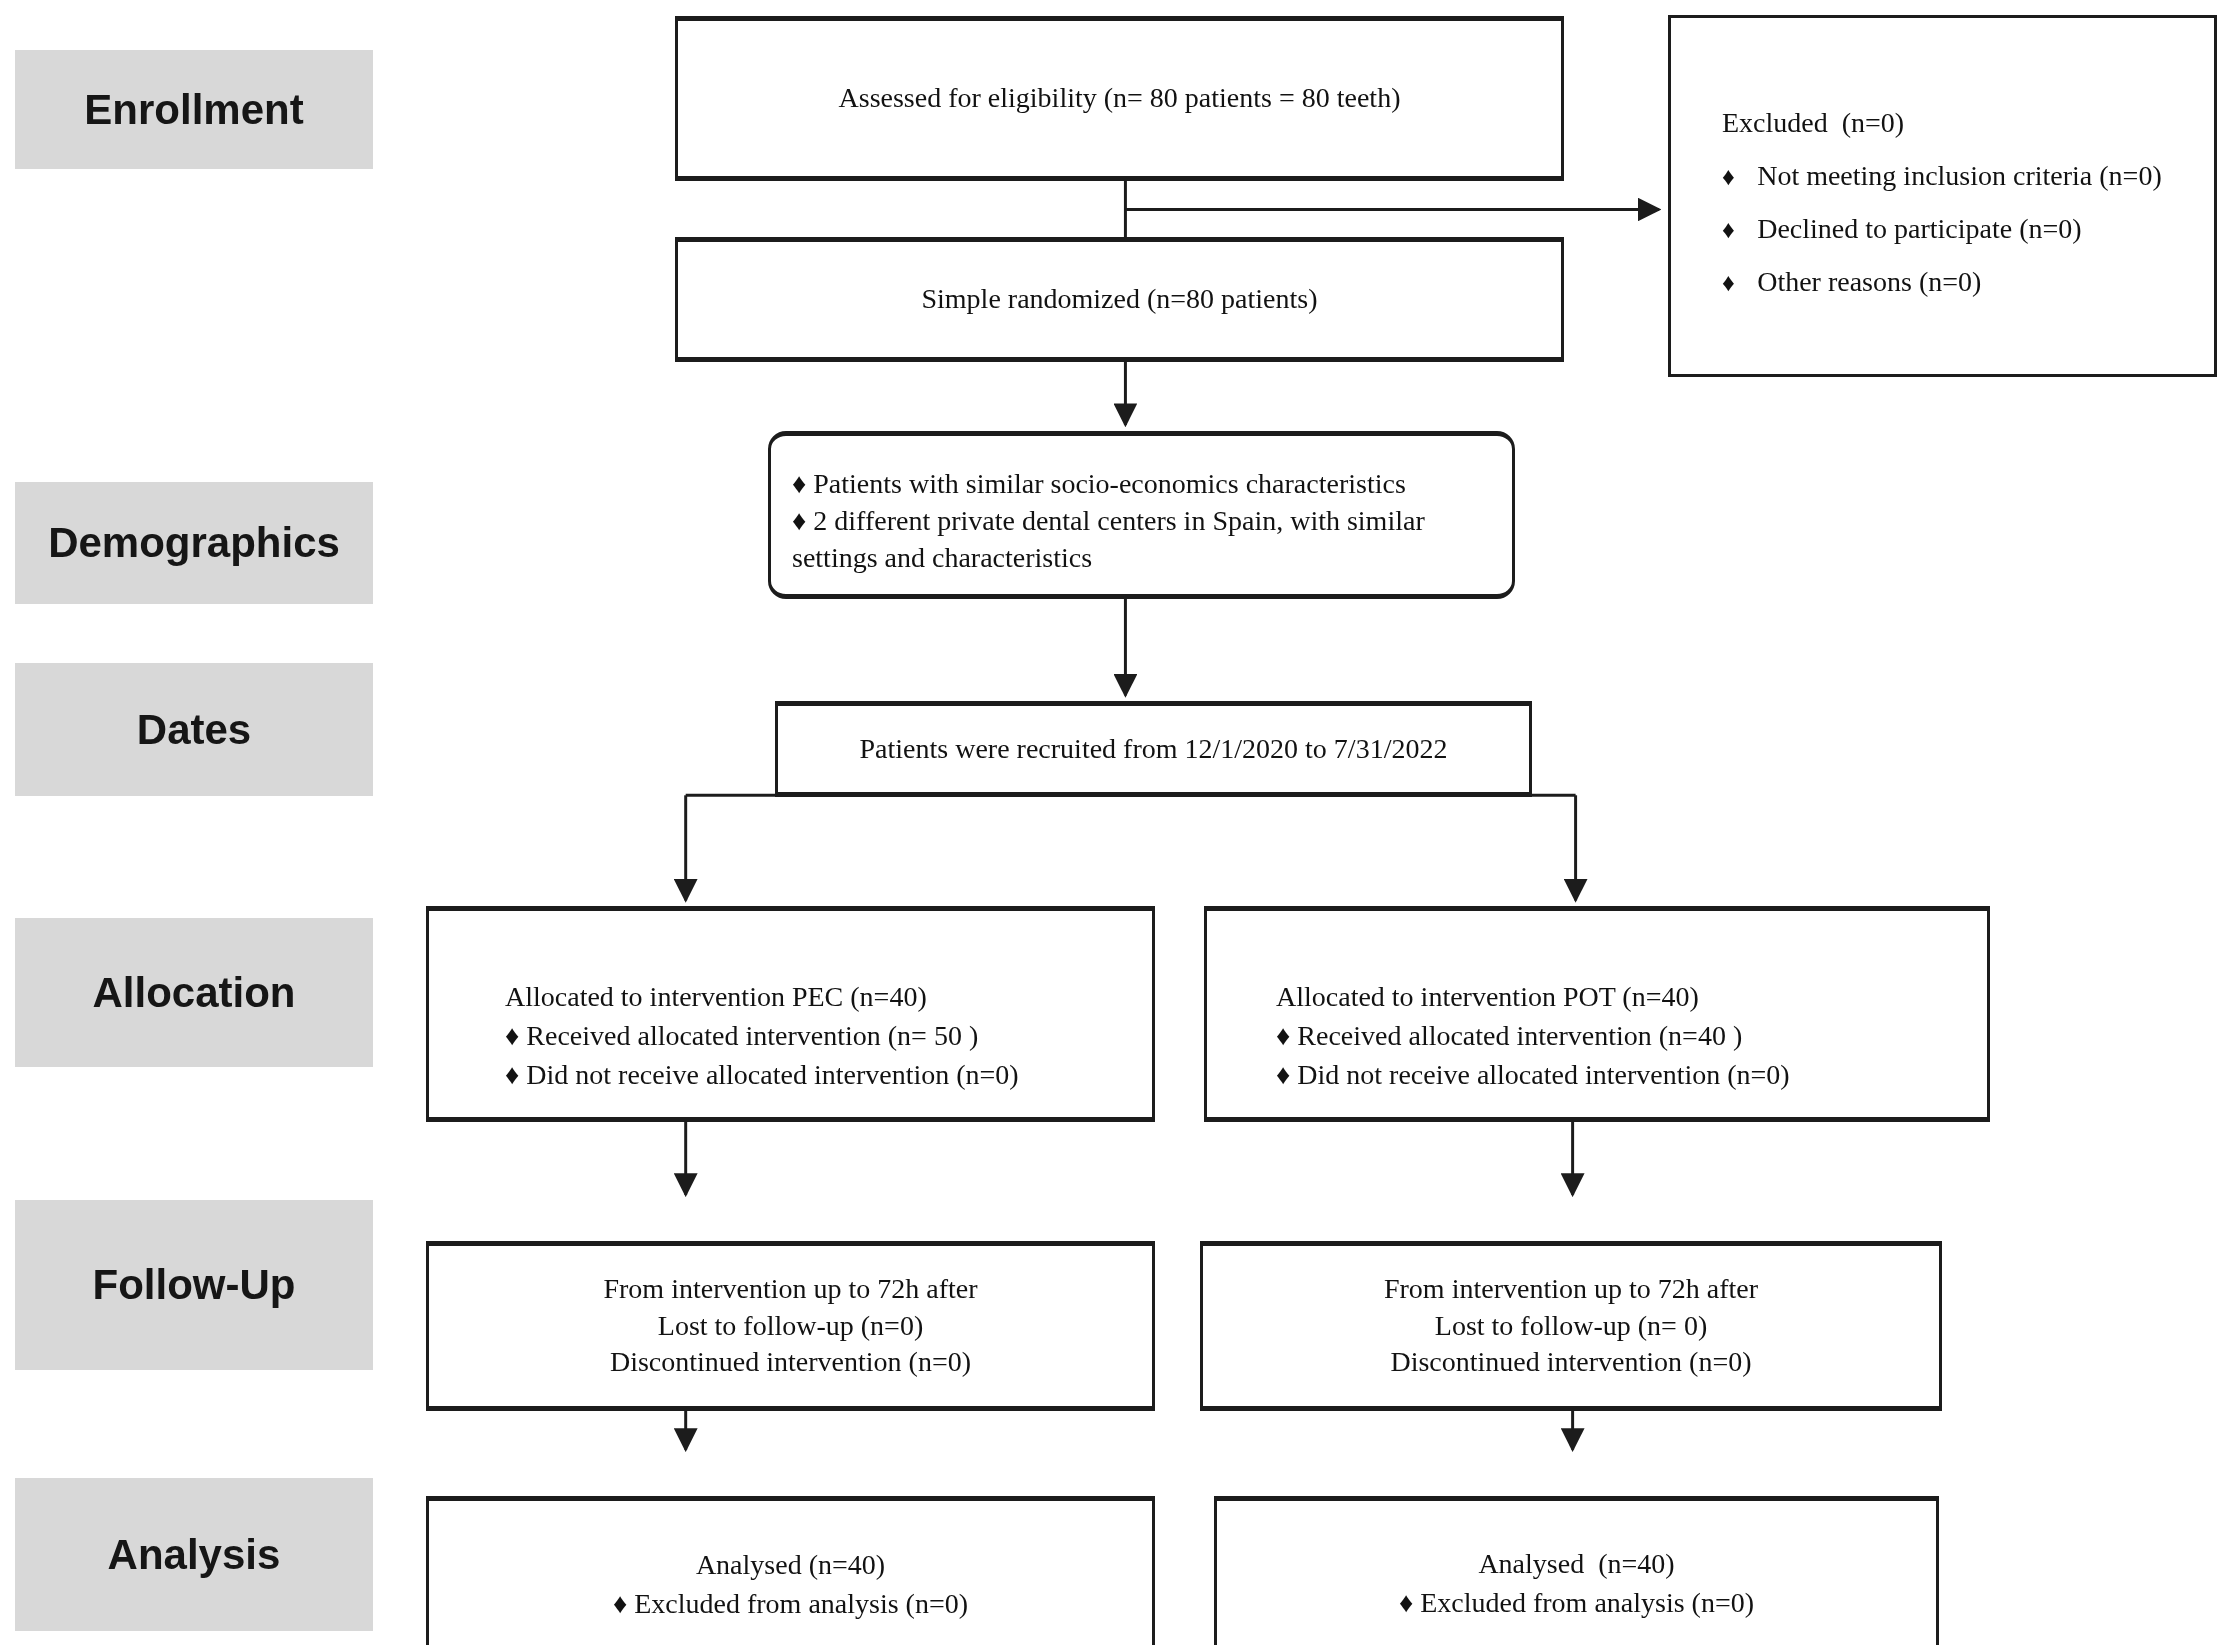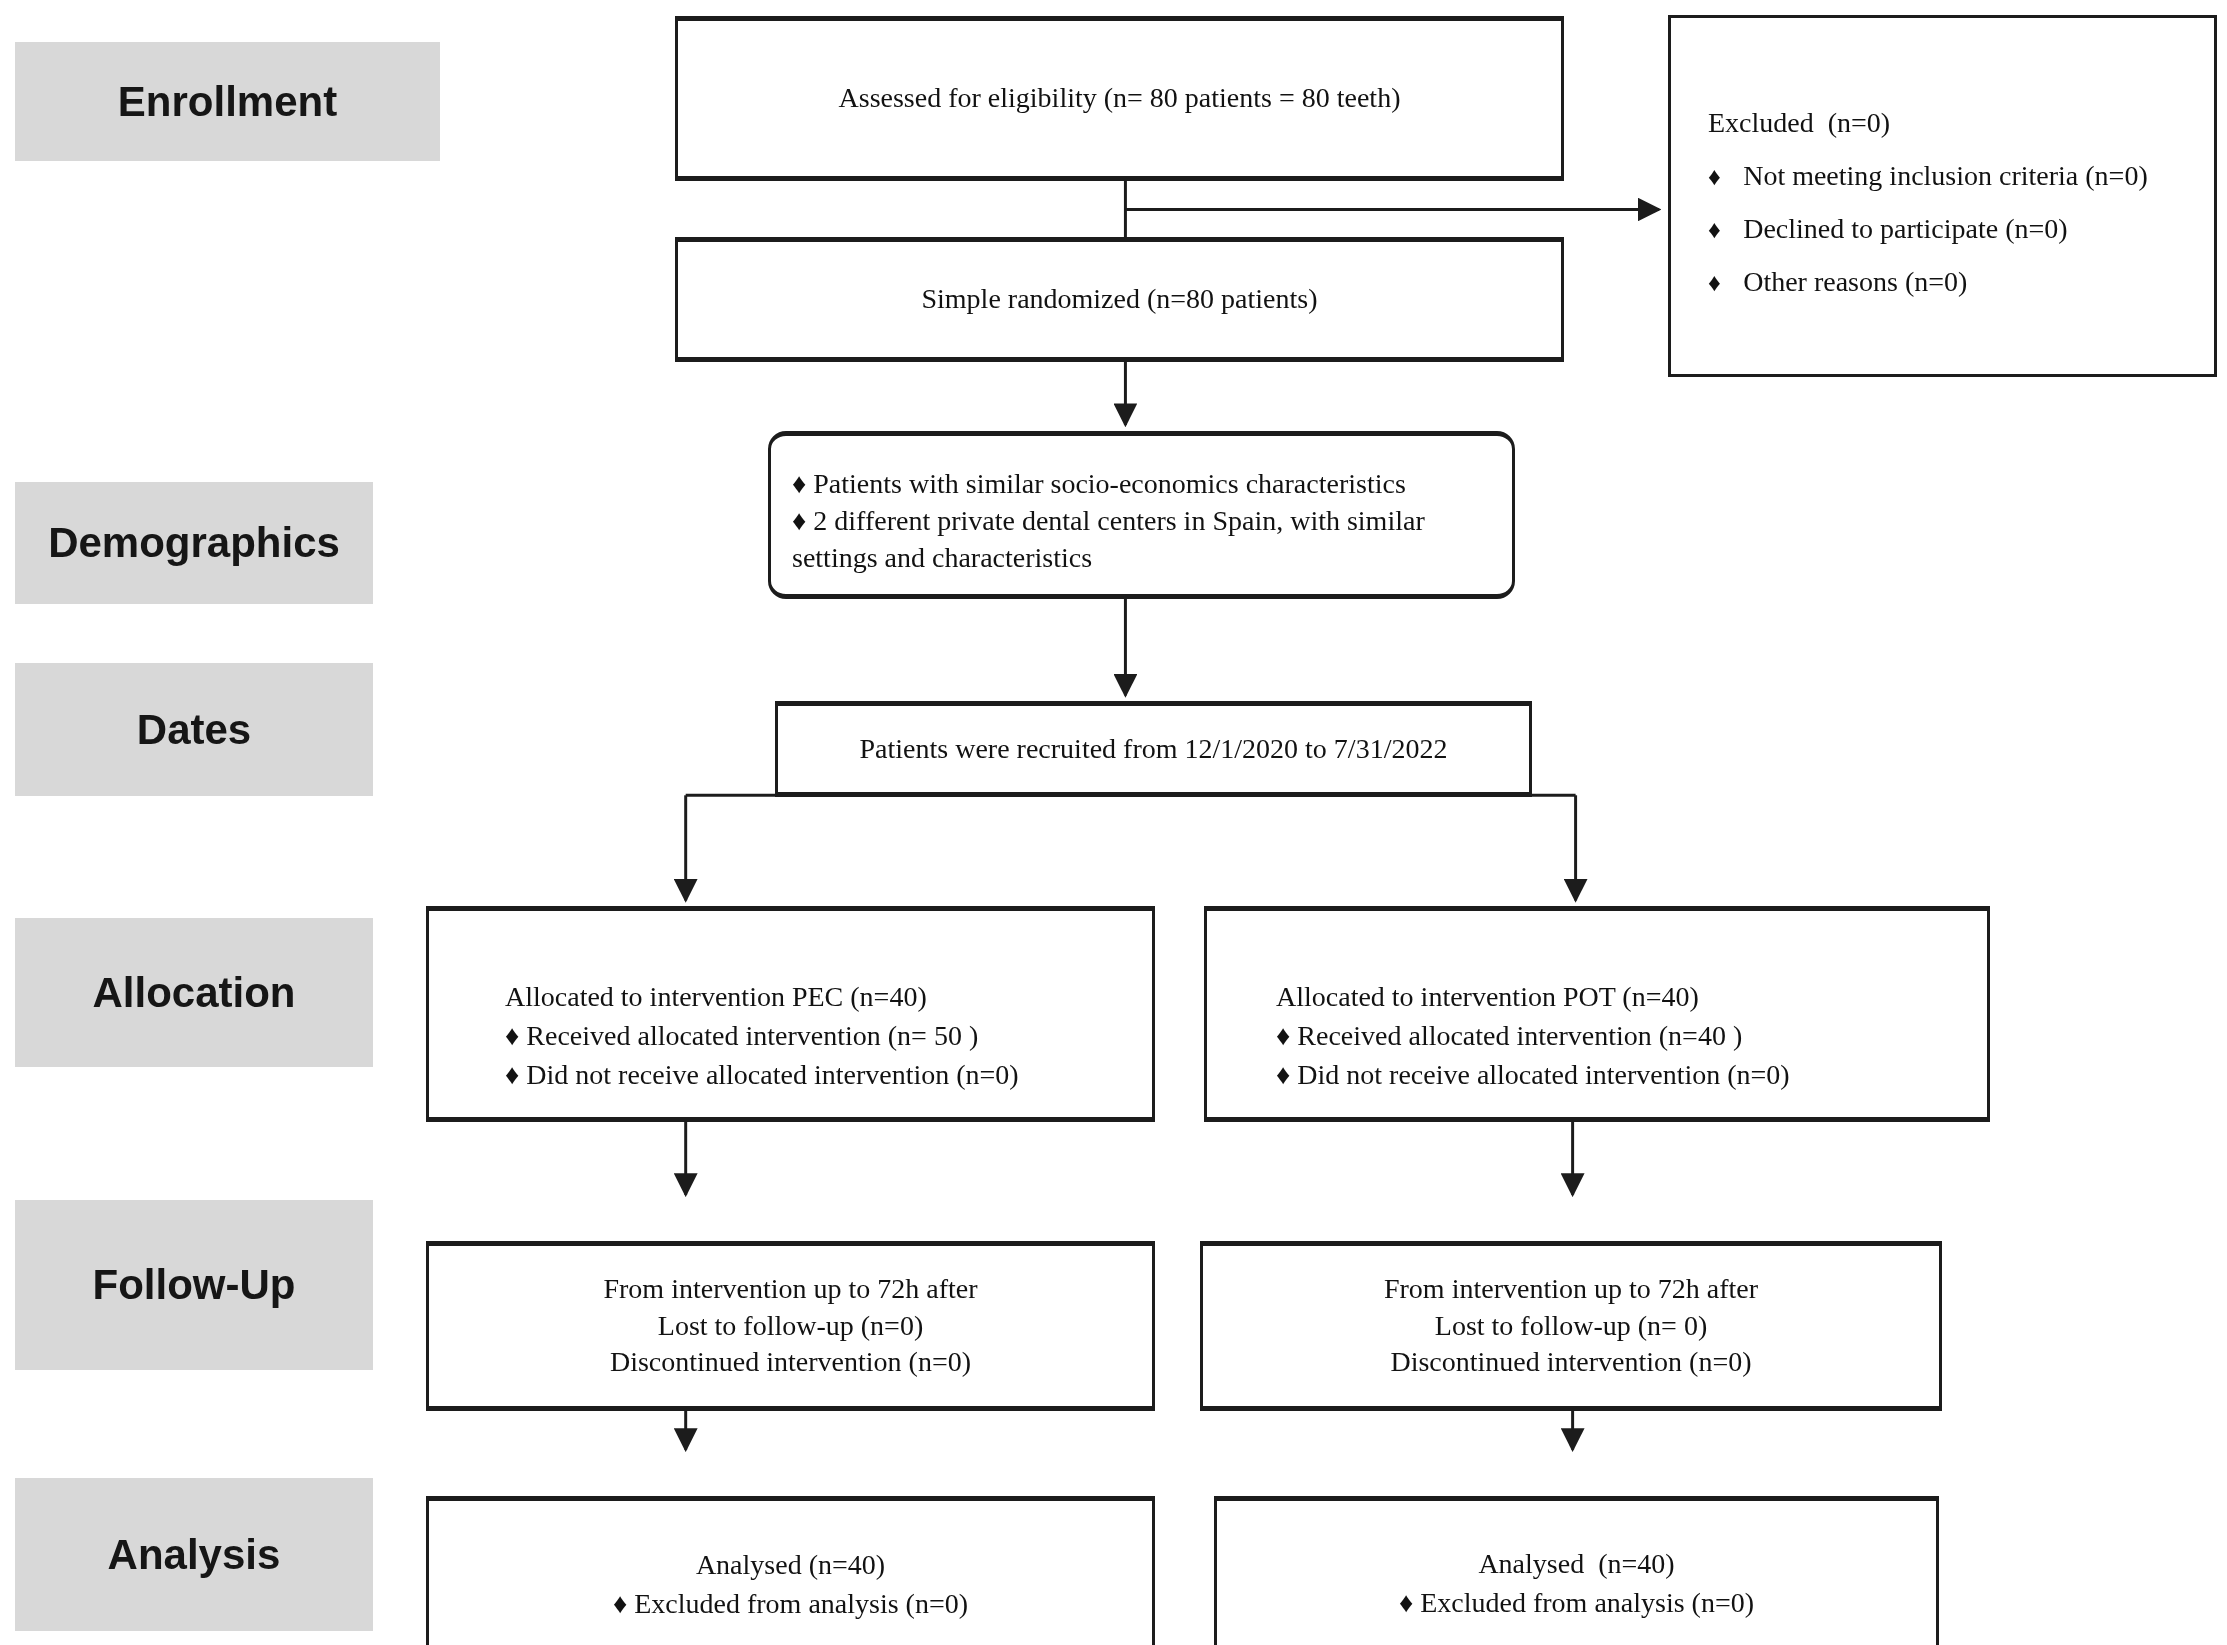--- a/index.html
+++ b/index.html
@@ -64,21 +64,21 @@
     margin-top: 41px;
   }
   .line {
     white-space: pre;
     line-height: 1.32;
   }
   .lh14 .line { line-height: 1.4; }
   .demo-content { padding: 30px 12px 0 21px; }
   .alloc-content { padding: 66px 7.5px 0 76px; }
   .alloc-content-r { padding: 66px 7.5px 0 69px; }
-  .exc-content { padding: 88px 12px 0 37px; }
+  .exc-content { padding: 88px 12px 0 51px; }
   .exc-title {
     white-space: pre;
     line-height: 1.2;
     margin-bottom: 19.4px;
   }
   .exc-item {
     display: flex;
     align-items: baseline;
     margin-top: 19.4px;
     line-height: 1.2;
@@ -109,21 +109,21 @@
       <line x1="920" y1="1067" x2="2114" y2="1067"></line>
       <line x1="920" y1="1067" x2="920" y2="1208" marker-end="url(#ah)"></line>
       <line x1="2114" y1="1067" x2="2114" y2="1208" marker-end="url(#ah)"></line>
       <line x1="920" y1="1503" x2="920" y2="1603" marker-end="url(#ah)"></line>
       <line x1="2110" y1="1503" x2="2110" y2="1603" marker-end="url(#ah)"></line>
       <line x1="920" y1="1836" x2="920" y2="1945" marker-end="url(#ah)"></line>
       <line x1="2110" y1="1836" x2="2110" y2="1945" marker-end="url(#ah)"></line>
     </g>
   </svg>
 
-  <div class="stage" style="left:15px; top:42px;  width:425px; height:119px;">Enrollment</div>
+  <div class="stage" style="left:15px; top:50px;  width:358px; height:119px;">Enrollment</div>
   <div class="stage" style="left:15px; top:482px; width:358px; height:122px;">Demographics</div>
   <div class="stage" style="left:15px; top:663px; width:358px; height:133px;">Dates</div>
   <div class="stage" style="left:15px; top:918px; width:358px; height:149px;">Allocation</div>
   <div class="stage" style="left:15px; top:1200px; width:358px; height:170px;">Follow-Up</div>
   <div class="stage" style="left:15px; top:1478px; width:358px; height:153px;">Analysis</div>
 
   <div class="fbox center1" style="left:675px; top:16.4px; width:889px; height:165px;">
     <div class="line">Assessed for eligibility (n= 80 patients = 80 teeth)</div>
   </div>
 

